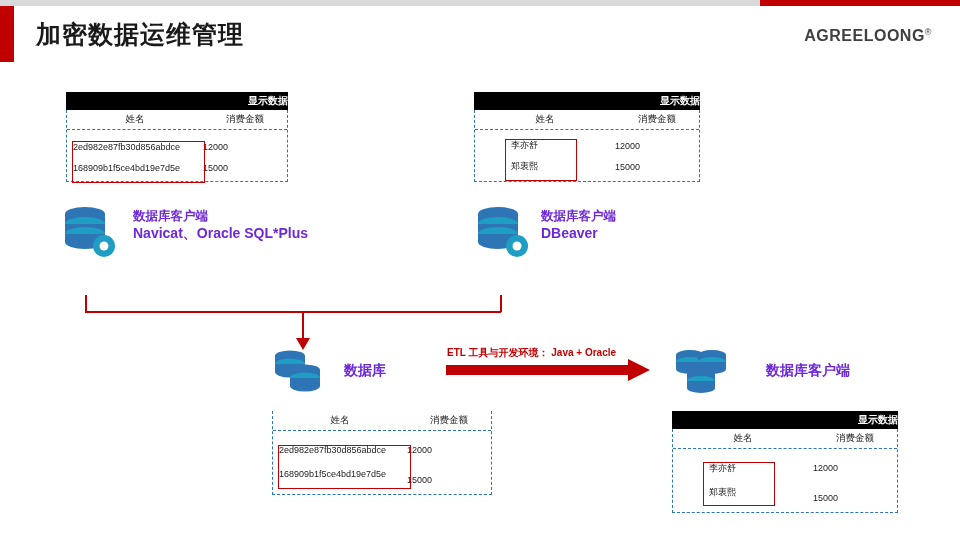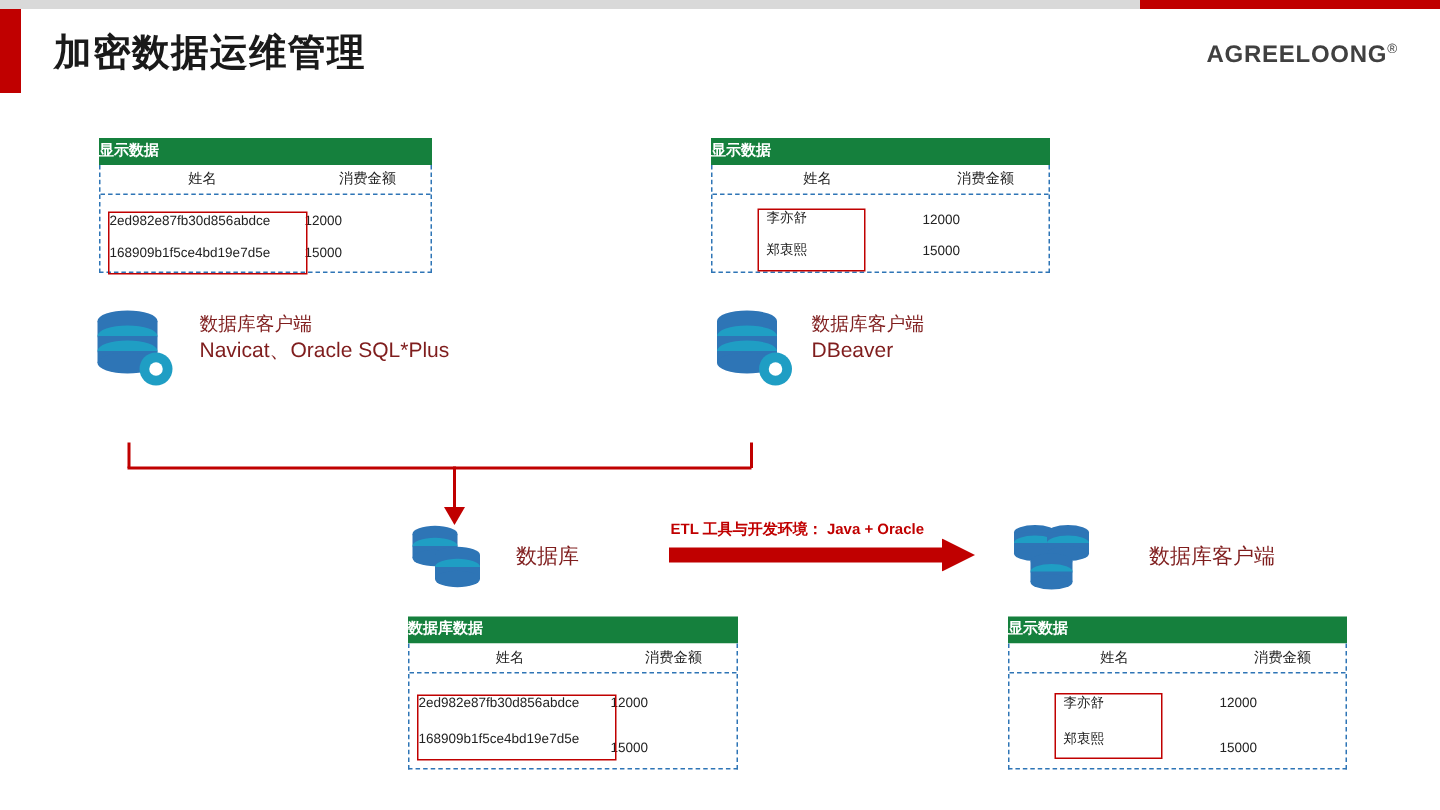--- a/index.html
+++ b/index.html
@@ -19,21 +19,21 @@
   }
   .brand{
     position:absolute;right:28px;top:27px;
     font-size:16px;font-weight:bold;color:#404040;letter-spacing:.5px;
   }
   .brand .reg{font-size:9px;vertical-align:super;font-weight:normal;}
 
   
   .card{position:absolute;}
   .card-head{
-    background:#15803d;color:#fff;text-align:left;
+    background:#000000;color:#fff;text-align:right;
     font-size:10px;font-weight:bold;line-height:18px;height:18px;
   }
   .card-body{
     border:1px dashed #2e75b6;border-top:none;
     background:#fff;
     box-sizing:border-box;
     padding:0;
   }
   .col-head{
     display:flex;font-size:9.5px;color:#222;
@@ -46,21 +46,21 @@
   .rowline .c1{flex:1;padding-left:6px;}
   .rowline .c2{width:84px;text-align:left;}
   .hl-box{
     border:1px solid #c00000;
     box-sizing:border-box;
     display:inline-block;
   }
 
   
   .dbicon{position:absolute;}
-  .node-label{position:absolute;font-size:12.5px;font-weight:normal;color:#7f1d1d;line-height:17px;}
+  .node-label{position:absolute;font-size:12.5px;font-weight:bold;color:#6d28d9;line-height:17px;}
 
   .conn{position:absolute;background:#c00000;}
   .etl-label{
     position:absolute;font-size:10px;font-weight:bold;color:#c00000;
   }
 </style>
 </head>
 <body>
 
 <div class="topbar"></div>
@@ -204,21 +204,20 @@
       <rect x="15" y="26" width="28" height="7" fill="#2e75b6"></rect>
       <ellipse cx="29" cy="33" rx="14" ry="5" fill="#1f9ec4"></ellipse>
       <rect x="15" y="33" width="28" height="7" fill="#2e75b6"></rect>
       <ellipse cx="29" cy="40" rx="14" ry="5" fill="#2e75b6"></ellipse>
     </g>
   </svg>
 </div>
 <div class="node-label" style="left:766px;top:362px;font-size:14px;">数据库客户端</div>
 
 <div class="card" style="left:272px;top:411px;width:220px;">
-  <div class="card-head">数据库数据</div>
   <div class="card-body" style="height:84px;">
     <div class="col-head">
       <span class="c1">姓名</span>
       <span class="c2">消费金额</span>
     </div>
     <div style="position:relative;height:64px;">
       <div class="hl-box" style="position:absolute;left:5px;top:7px;width:133px;height:44px;"></div>
       <div class="rowline" style="height:24px;margin-top:7px;">
         <span class="c1">2ed982e87fb30d856abdce</span>
         <span class="c2">12000</span>

